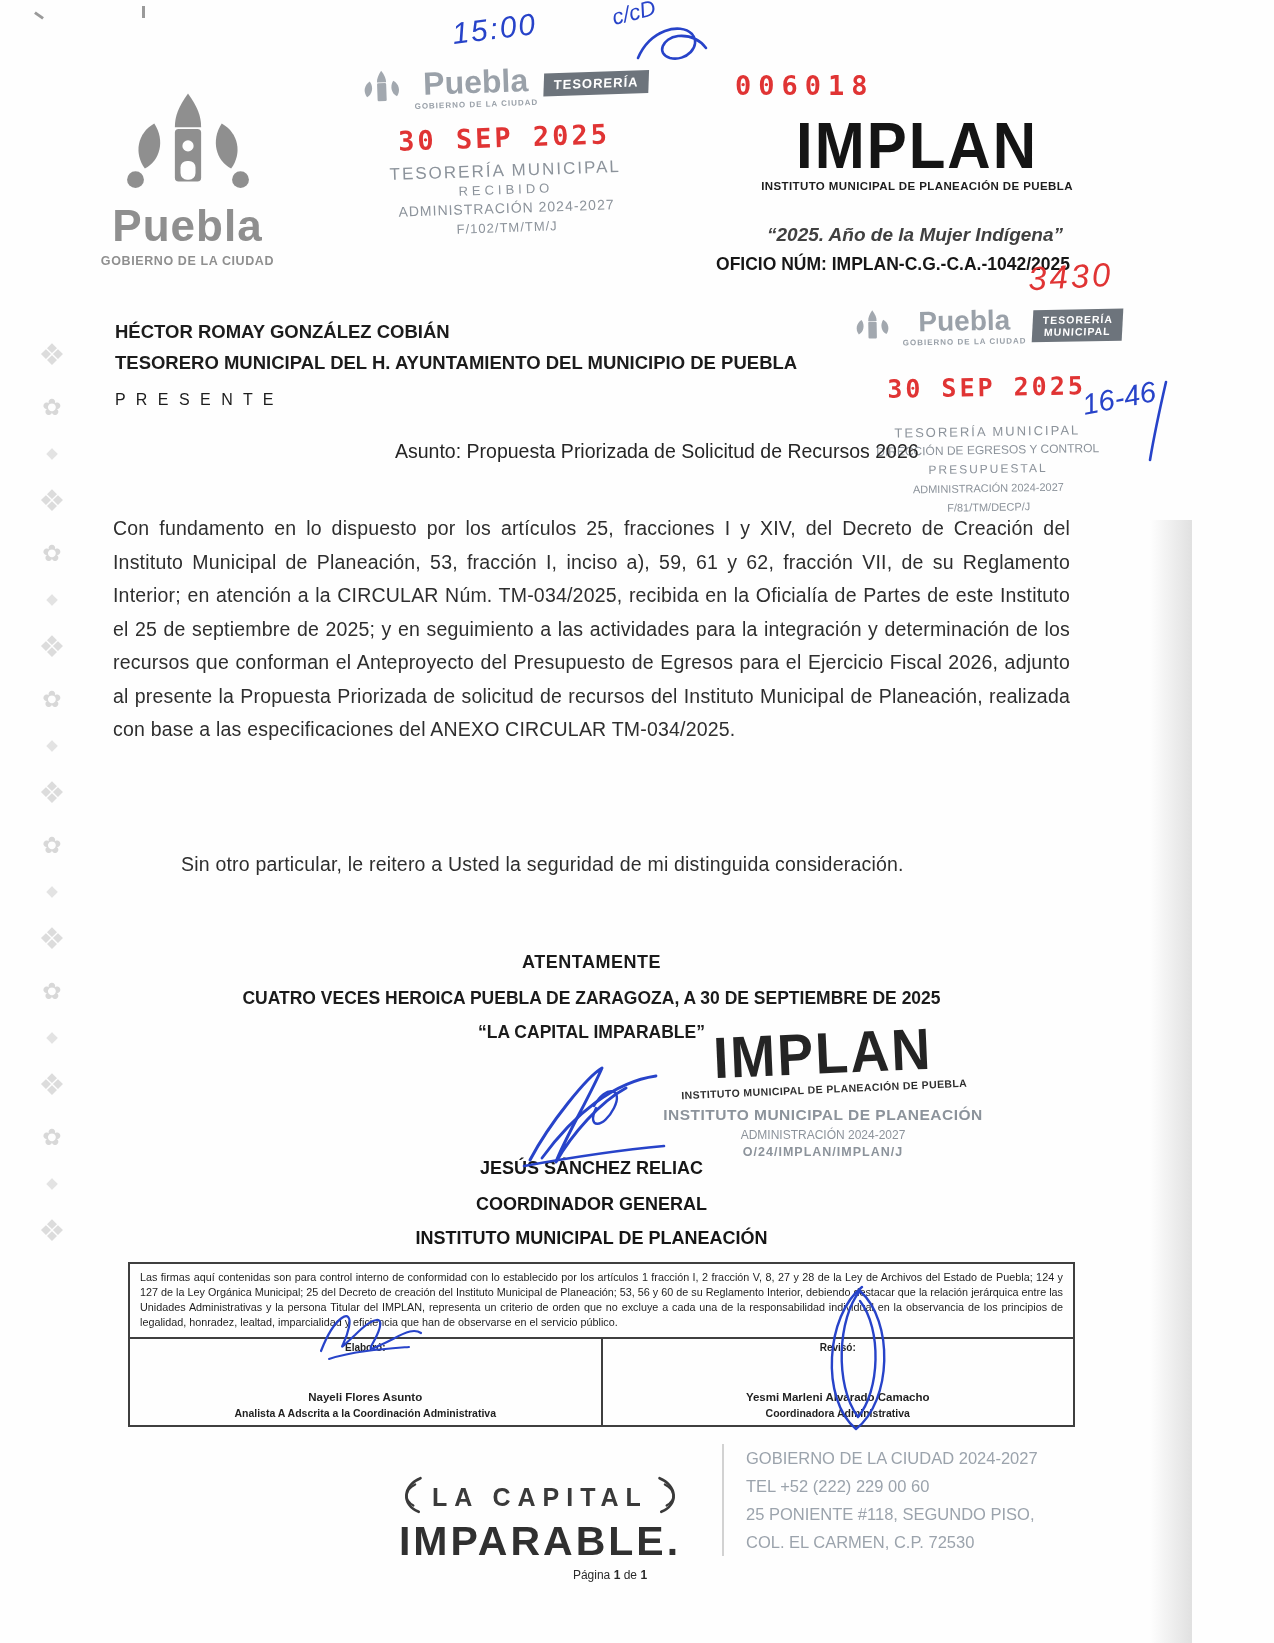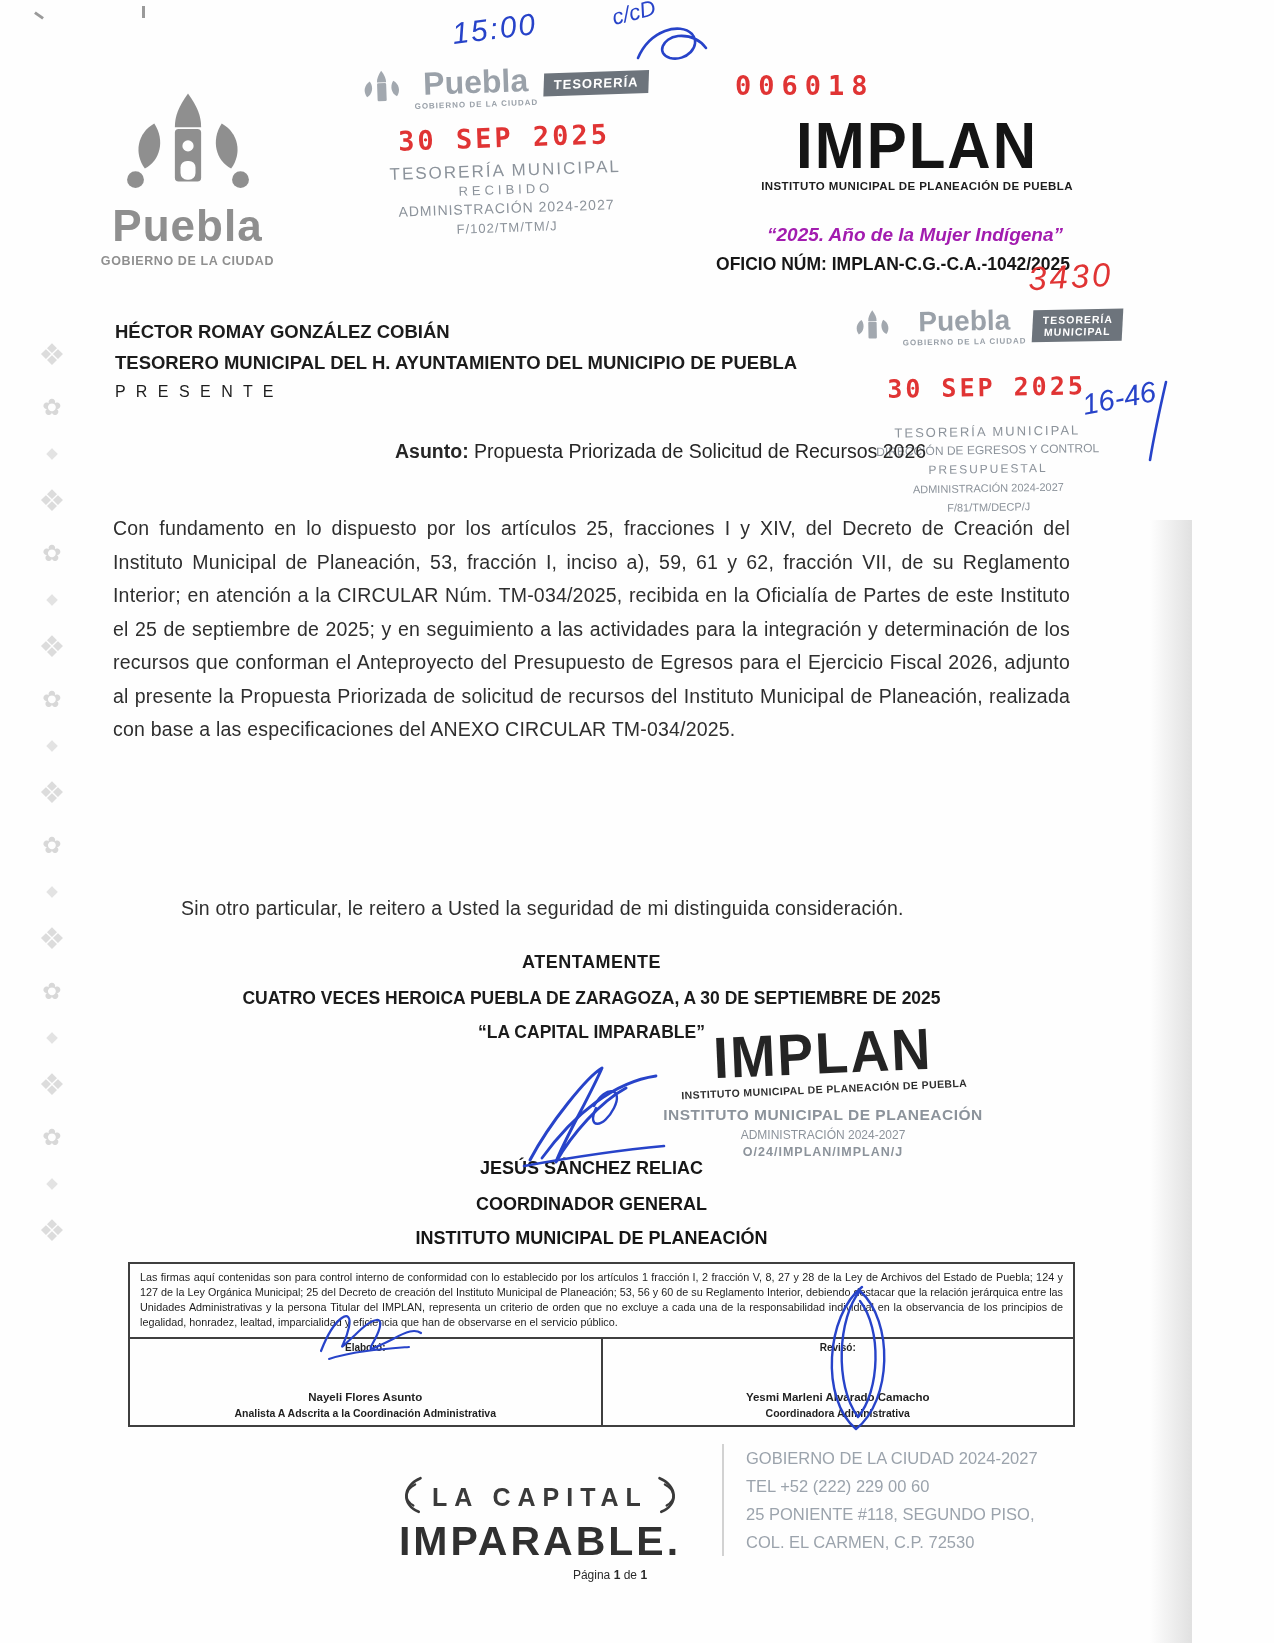--- a/index.html
+++ b/index.html
@@ -46,30 +46,30 @@
   .stamp-lines { margin-top:8px; color:#8c939b; }
   .stamp-lines div { line-height:19px; }
 
   
   .implan-logo { text-align:center; z-index:2; }
   .implan-word { font-weight:900; color:#141414; letter-spacing:2px; line-height:1;
     transform:scaleY(1.08); font-family:"Liberation Sans", sans-serif; }
   .implan-sub { font-weight:700; color:#1d1d1d; letter-spacing:0.4px; }
 
   .year-slogan { left:735px; top:224px; width:360px; text-align:center;
-    font-size:19px; font-weight:700; font-style:italic; color:#a21caf; z-index:2; }
+    font-size:19px; font-weight:700; font-style:italic; color:#404040; z-index:2; }
   .oficio-num { left:598px; top:254px; width:472px; text-align:right;
     font-size:17.5px; font-weight:700; color:#161616; z-index:2; }
 
   .recipient { left:115px; top:316px; z-index:2; }
   .recipient .r1, .recipient .r2 { font-size:18.5px; font-weight:700; line-height:31px; color:#1c1c1c; }
-  .recipient .r3 { font-size:16px; letter-spacing:3px; margin-top:5px; color:#1c1c1c; }
+  .recipient .r3 { font-size:16px; letter-spacing:3px; margin-top:13px; color:#1c1c1c; }
 
   .subject-line { left:395px; top:440px; width:690px; font-size:19.5px; z-index:3; color:#262626; }
-  .subject-line .lab { font-weight:700; }
+  .subject-line .lab { font-weight:400; }
 
   .body-par { left:113px; width:957px; font-size:19.5px; line-height:33.5px;
     text-align:justify; color:#2e2e2e; z-index:2; letter-spacing:0.2px; }
 
   .center-line { left:113px; width:957px; text-align:center; font-weight:700; color:#1b1b1b; z-index:2; }
 
   .implan-stamp2 { left:648px; top:1026px; width:350px; text-align:center;
     transform:rotate(-2.5deg); opacity:0.93; z-index:2; }
   .implan-gray { left:648px; top:1106px; width:350px; text-align:center; z-index:2; color:#8c939b; }
   .implan-gray .g1 { font-size:15.5px; letter-spacing:0.5px; font-weight:600; }
@@ -250,21 +250,21 @@
         <path d="M20 4 C14 30 8 58 4 82" stroke-width="2.6"></path>
       </svg>
   </div>
 
   <div class="abs subject-line">
     <span class="lab">Asunto:</span>
     <span> Propuesta Priorizada de Solicitud de Recursos 2026</span>
   </div>
 
   <div class="abs body-par" style="top:512px;">Con fundamento en lo dispuesto por los artículos 25, fracciones I y XIV, del Decreto de Creación del Instituto Municipal de Planeación, 53, fracción I, inciso a), 59, 61 y 62, fracción VII, de su Reglamento Interior; en atención a la CIRCULAR Núm. TM-034/2025, recibida en la Oficialía de Partes de este Instituto el 25 de septiembre de 2025; y en seguimiento a las actividades para la integración y determinación de los recursos que conforman el Anteproyecto del Presupuesto de Egresos para el Ejercicio Fiscal 2026, adjunto al presente la Propuesta Priorizada de solicitud de recursos del Instituto Municipal de Planeación, realizada con base a las especificaciones del ANEXO CIRCULAR TM-034/2025.</div>
-  <div class="abs body-par" style="top:892px;text-indent:68px;">Sin otro particular, le reitero a Usted la seguridad de mi distinguida consideración.</div>
+  <div class="abs body-par" style="top:848px;text-indent:68px;">Sin otro particular, le reitero a Usted la seguridad de mi distinguida consideración.</div>
 
   <div class="abs center-line" style="top:952px;font-size:18px;letter-spacing:0.5px;">ATENTAMENTE</div>
   <div class="abs center-line" style="top:988px;font-size:17.5px;">CUATRO VECES HEROICA PUEBLA DE ZARAGOZA, A 30 DE SEPTIEMBRE DE 2025</div>
   <div class="abs center-line" style="top:1022px;font-size:17.5px;">“LA CAPITAL IMPARABLE”</div>
 
   <div class="abs implan-logo implan-stamp2">
     <div class="implan-word" style="font-size:54px;">IMPLAN</div>
     <div class="implan-sub" style="font-size:10.5px;margin-top:3px;">INSTITUTO MUNICIPAL DE PLANEACIÓN DE PUEBLA</div>
   </div>
   <div class="abs implan-gray">

